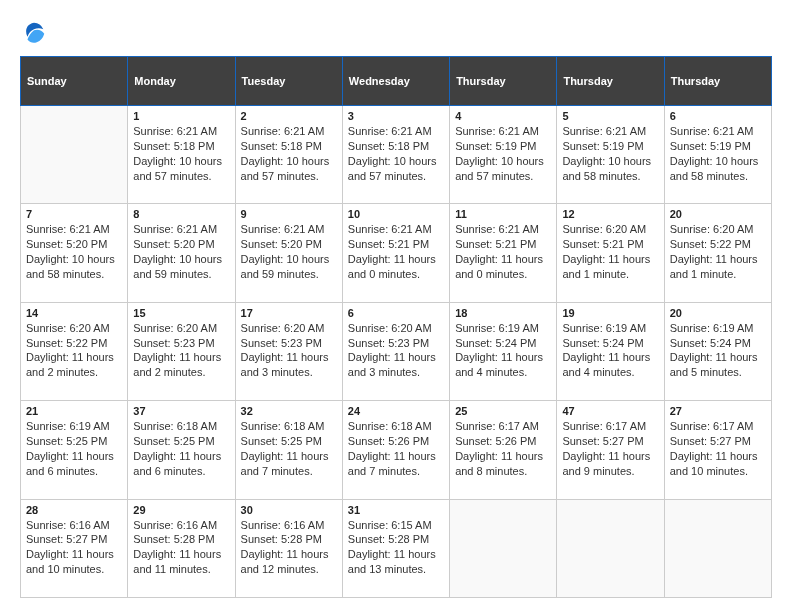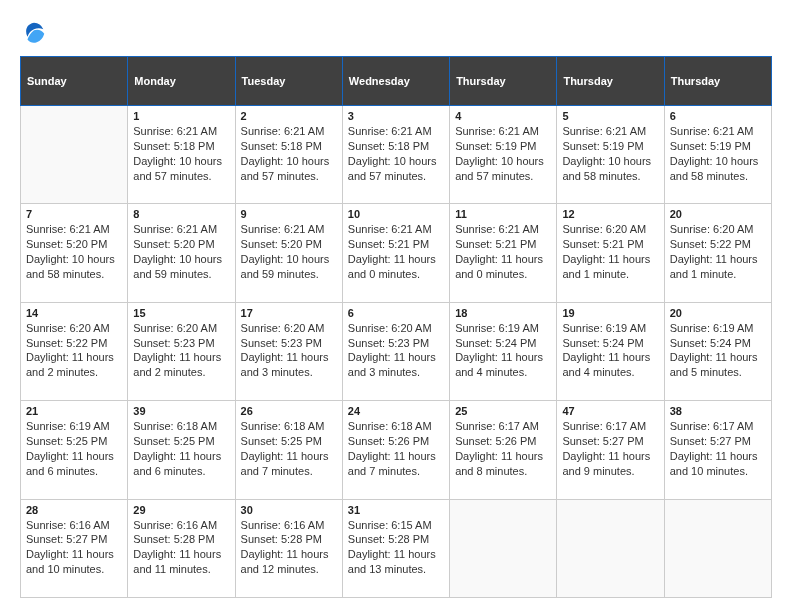--- a/index.html
+++ b/index.html
@@ -216,41 +216,41 @@
             <span class="day-number">20</span>
             <div class="day-info">Sunrise: 6:19 AM<br>Sunset: 5:24 PM<br>Daylight: 11 hours<br>and 5 minutes.</div>
           </td>
         </tr>
         <tr>
           <td>
             <span class="day-number">21</span>
             <div class="day-info">Sunrise: 6:19 AM<br>Sunset: 5:25 PM<br>Daylight: 11 hours<br>and 6 minutes.</div>
           </td>
           <td>
-            <span class="day-number">39</span>
+            <span class="day-number">37</span>
             <div class="day-info">Sunrise: 6:18 AM<br>Sunset: 5:25 PM<br>Daylight: 11 hours<br>and 6 minutes.</div>
           </td>
           <td>
-            <span class="day-number">26</span>
+            <span class="day-number">32</span>
             <div class="day-info">Sunrise: 6:18 AM<br>Sunset: 5:25 PM<br>Daylight: 11 hours<br>and 7 minutes.</div>
           </td>
           <td>
             <span class="day-number">24</span>
             <div class="day-info">Sunrise: 6:18 AM<br>Sunset: 5:26 PM<br>Daylight: 11 hours<br>and 7 minutes.</div>
           </td>
           <td>
             <span class="day-number">25</span>
             <div class="day-info">Sunrise: 6:17 AM<br>Sunset: 5:26 PM<br>Daylight: 11 hours<br>and 8 minutes.</div>
           </td>
           <td>
             <span class="day-number">47</span>
             <div class="day-info">Sunrise: 6:17 AM<br>Sunset: 5:27 PM<br>Daylight: 11 hours<br>and 9 minutes.</div>
           </td>
           <td>
-            <span class="day-number">38</span>
+            <span class="day-number">27</span>
             <div class="day-info">Sunrise: 6:17 AM<br>Sunset: 5:27 PM<br>Daylight: 11 hours<br>and 10 minutes.</div>
           </td>
         </tr>
         <tr class="last-row">
           <td>
             <span class="day-number">28</span>
             <div class="day-info">Sunrise: 6:16 AM<br>Sunset: 5:27 PM<br>Daylight: 11 hours<br>and 10 minutes.</div>
           </td>
           <td>
             <span class="day-number">29</span>

